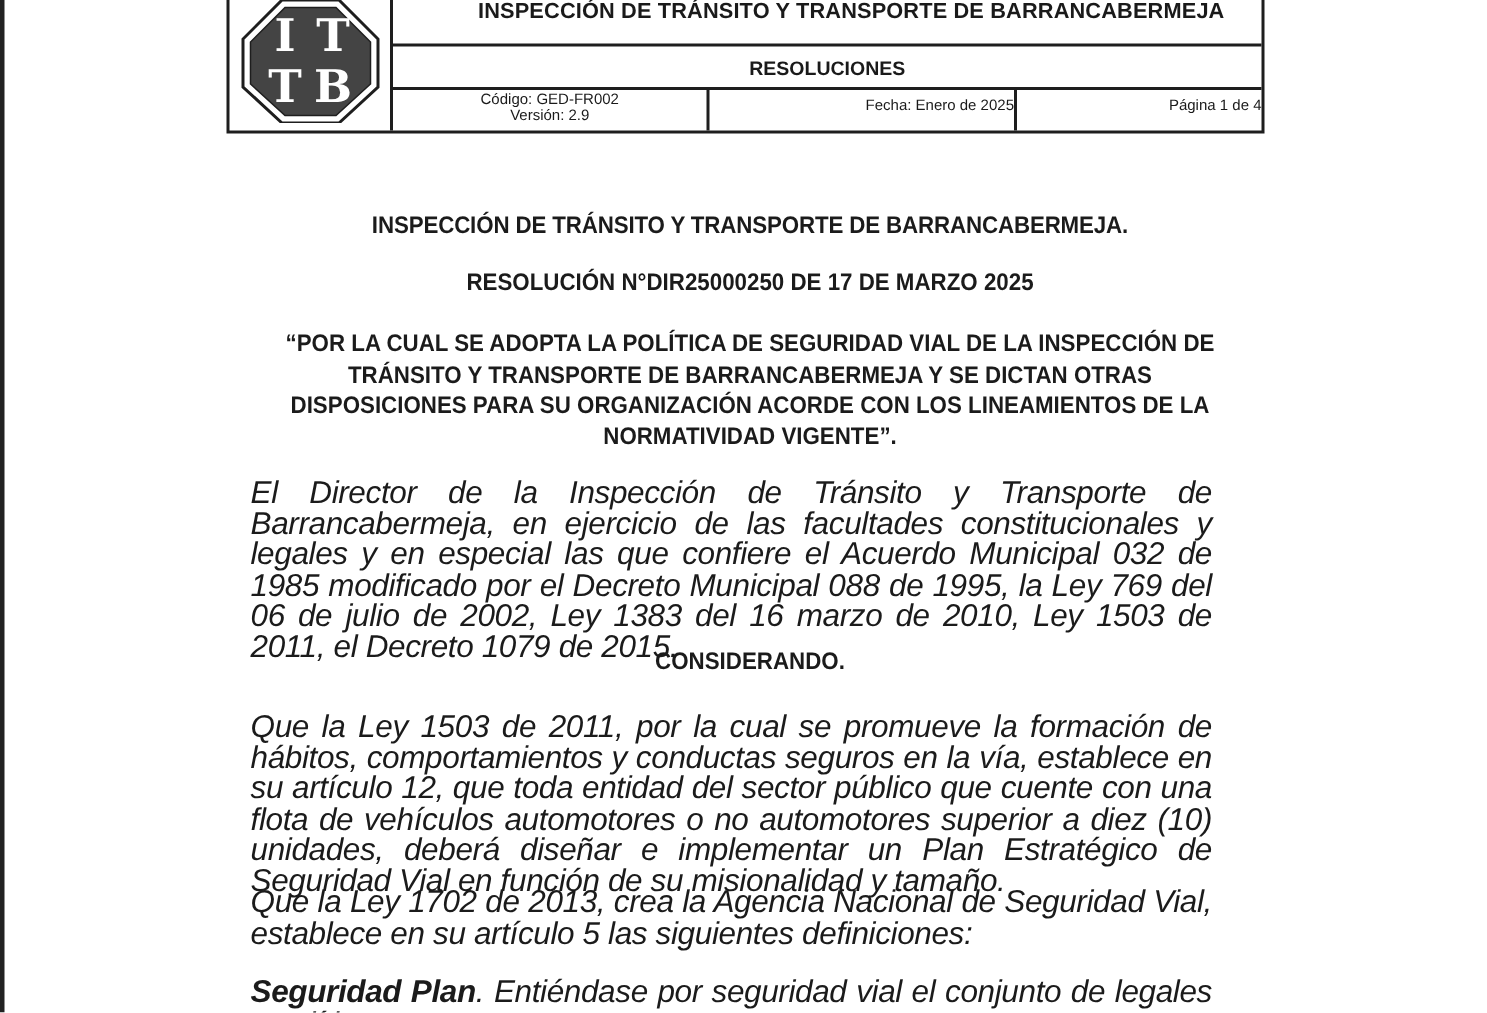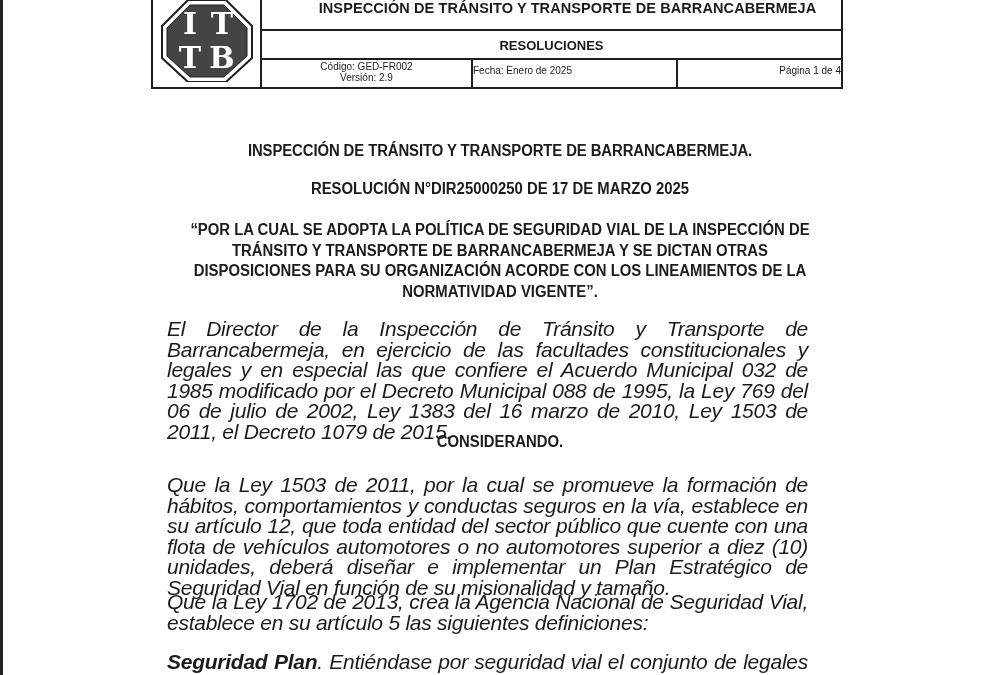--- a/index.html
+++ b/index.html
@@ -13,21 +13,21 @@
     
     .hdr { position: absolute; left: 151px; top: -8px; width: 692px; height: 97px; border: 2px solid #1e1e1e; box-sizing: border-box; }
     .logo-cell { position: absolute; left: 0; top: 0; width: 109px; height: 100%; border-right: 2px solid #1e1e1e; box-sizing: border-box; }
     .logo-cell svg { position: absolute; left: 5px; top: 4px; }
     .row1 { position: absolute; left: 109px; right: 0; top: 0; height: 37px; border-bottom: 2px solid #1e1e1e; box-sizing: border-box; }
     .row2 { position: absolute; left: 109px; right: 0; top: 37px; height: 29px; border-bottom: 2px solid #1e1e1e; box-sizing: border-box; }
     .row3 { position: absolute; left: 109px; right: 0; top: 66px; bottom: 0; }
     .h-title { position: absolute; left: 0; right: 0; top: 6px; text-align: center; font-weight: bold; font-size: 14.5px; letter-spacing: 0.1px; padding-left: 32px; }
     .h-sub { position: absolute; left: 0; right: 0; top: 7px; text-align: center; font-weight: bold; font-size: 13px; }
     .c1 { position: absolute; left: 0; top: 0; width: 211px; height: 100%; border-right: 2px solid #1e1e1e; box-sizing: border-box; text-align: center; font-size: 10px; line-height: 11px; padding-top: 1px; }
-    .c2 { position: absolute; left: 211px; top: 0; width: 205px; height: 100%; border-right: 2px solid #1e1e1e; box-sizing: border-box; text-align: left; font-size: 10px; padding-top: 5px; }
+    .c2 { position: absolute; left: 211px; top: 0; width: 205px; height: 100%; border-right: 2px solid #1e1e1e; box-sizing: border-box; text-align: right; font-size: 10px; padding-top: 5px; }
     .c3 { position: absolute; left: 416px; right: 0; top: 0; height: 100%; text-align: right; font-size: 10px; padding-top: 5px; }
 
     
     .ctr { position: absolute; left: 150px; width: 700px; text-align: center; font-family: "Liberation Sans Narrow", "Liberation Sans", sans-serif; font-weight: bold; color: #1b1b1b; }
     .org { top: 142px; font-size: 16px; letter-spacing: -0.1px; transform: scaleX(0.93); }
     .res { top: 180px; font-size: 16px; transform: scaleX(0.93); }
     .quote { top: 220px; font-size: 16px; line-height: 20.5px; transform: scaleX(0.93); }
     .consid { top: 433px; font-size: 16px; transform: scaleX(0.93); }
     .para { position: absolute; left: 167px; width: 641px; font-size: 21px; line-height: 20.6px; text-align: justify; color: #1b1b1b; letter-spacing: -0.25px; font-style: italic; }
     .p1 { top: 319px; }

